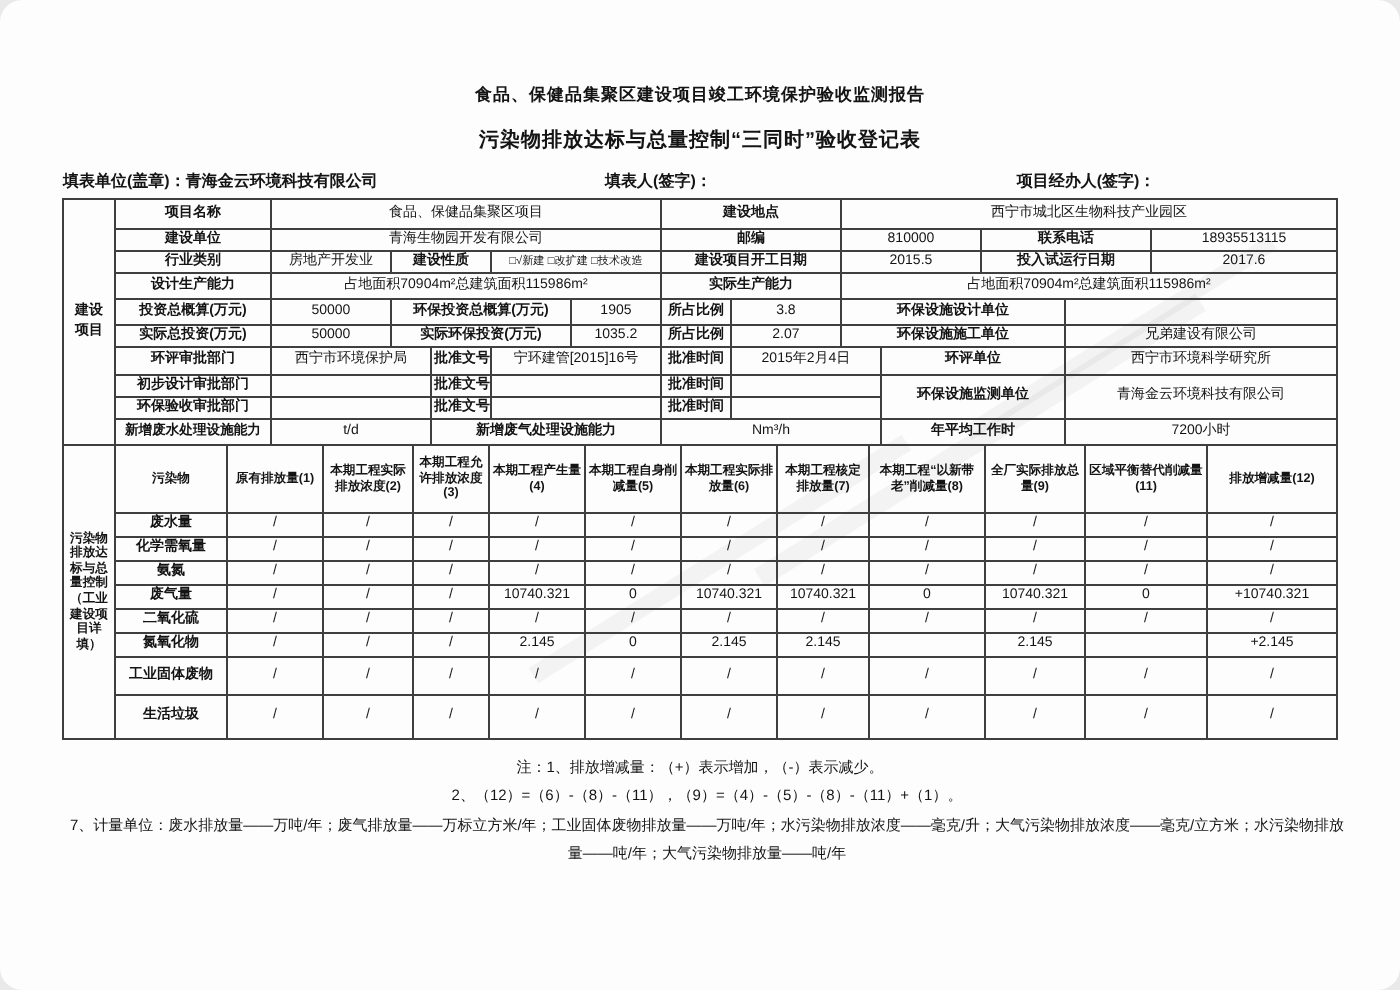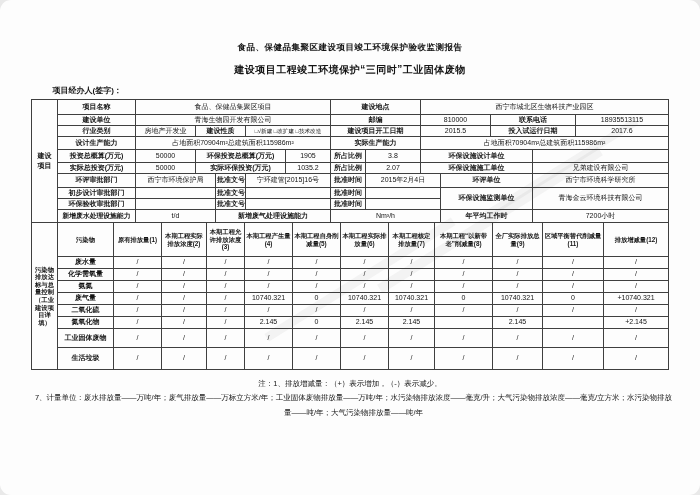--- a/index.html
+++ b/index.html
@@ -44,23 +44,25 @@
 </head>
 <body>
 
 <div class="page">
 
   <div class="wm wm1"></div>
   <div class="wm wm2"></div>
   <div class="wm wm3"></div>
 
   <div class="title1">食品、保健品集聚区建设项目竣工环境保护验收监测报告</div>
-  <div class="title2">建设项目工程竣工环境保护“三同时”工业固体废物</div>
+  <div class="title2">污染物排放达标与总量控制“三同时”验收登记表</div>
 
   <div class="fillerline">
+    <div class="f1">填表单位(盖章)：青海金云环境科技有限公司</div>
+    <div class="f2">填表人(签字)：</div>
     <div class="f3">项目经办人(签字)：</div>
   </div>
 
   <table>
     <colgroup>
       <col style="width:26px">
         <col style="width:78px">
         <col style="width:60px">
         <col style="width:20px">
       <col style="width:30px">
@@ -307,16 +309,17 @@
       <td>/</td>
       <td>/</td>
       <td>/</td>
       <td>/</td>
     </tr>
   </tbody>
     </table>
 
   <div class="notes">
     <div>注：1、排放增减量：（+）表示增加，（-）表示减少。</div>
+    <div class="nind">2、（12）=（6）-（8）-（11），（9）=（4）-（5）-（8）-（11）+（1）。</div>
     <div class="nind">7、计量单位：废水排放量——万吨/年；废气排放量——万标立方米/年；工业固体废物排放量——万吨/年；水污染物排放浓度——毫克/升；大气污染物排放浓度——毫克/立方米；水污染物排放量——吨/年；大气污染物排放量——吨/年</div>
   </div>
 
 </div>
 
 </body></html>

